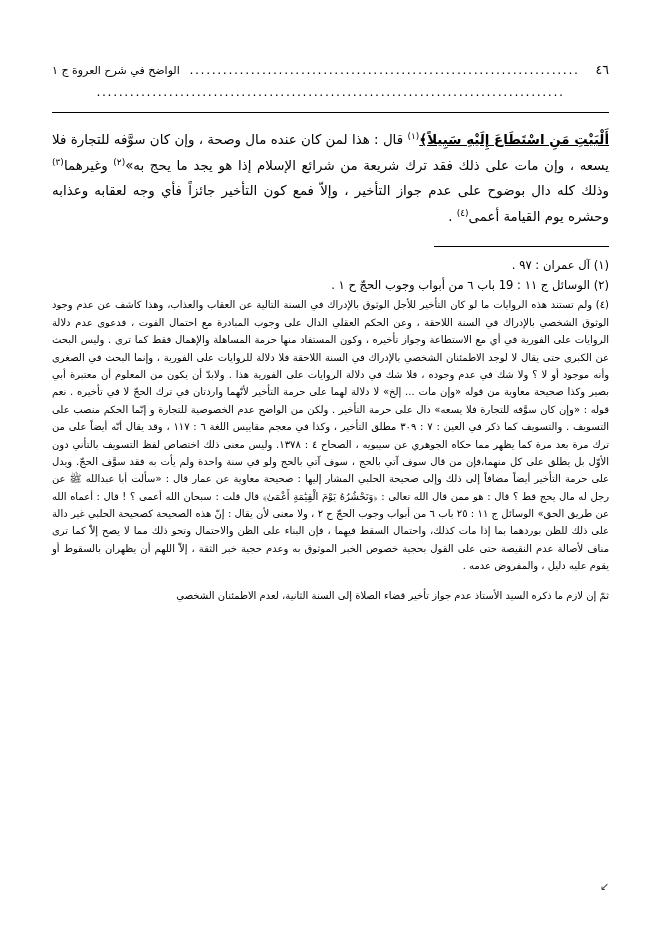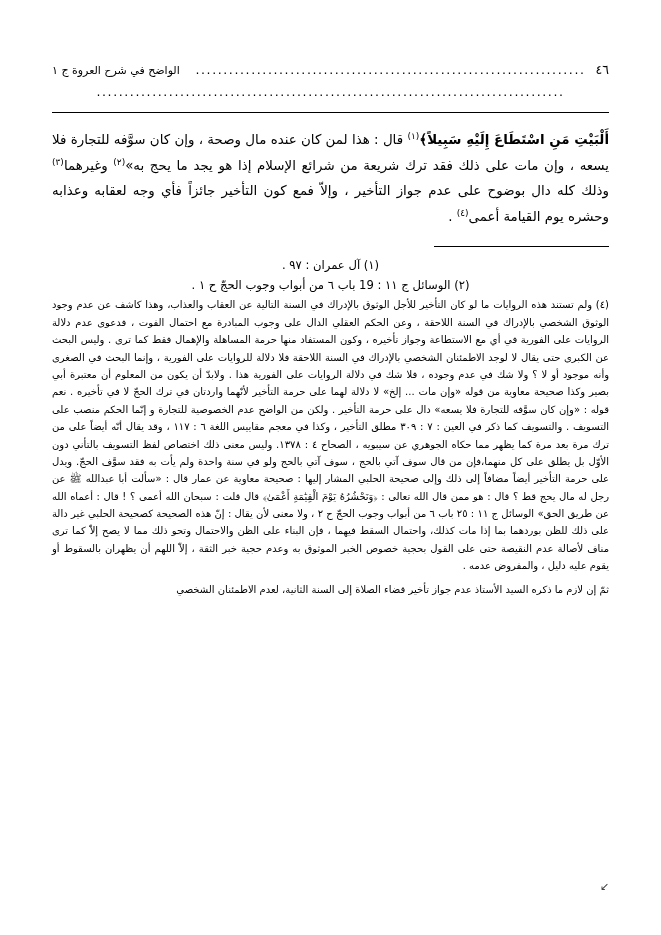--- a/index.html
+++ b/index.html
@@ -28,21 +28,21 @@
     display: flex;
     flex-direction: row;
     align-items: baseline;
     font-size: 12.5px;
     white-space: nowrap;
     overflow: hidden;
     letter-spacing: 0;
   }
   .header-page-num {
     font-size: 12.5px;
-    margin-left: 6px;
+    margin-left: 12px;
     flex: 0 0 auto;
   }
   .header-dots {
     flex: 1 1 auto;
     overflow: hidden;
     white-space: nowrap;
     font-size: 12.5px;
     letter-spacing: 1.6px;
     direction: ltr;
     text-align: right;
@@ -75,20 +75,21 @@
     font-size: 13.4px;
     line-height: 1.92;
     text-align: justify;
     text-justify: inter-word;
   }
   .body-text p {
     margin: 0 0 0 0;
   }
   .qur {
     font-weight: bold;
+    text-decoration: underline;
   }
   .sup {
     font-size: 9px;
     vertical-align: super;
   }
 
   
   .fn-sep {
     width: 175px;
     border: none;
@@ -107,28 +108,28 @@
   .footnotes {
     font-size: 11.6px;
     line-height: 1.66;
     text-align: justify;
   }
   .fn {
     margin: 0 0 1px 0;
     text-align: justify;
   }
   .fn-1, .fn-2 {
-    text-align: center;
+    text-align: right;
   }
   .fn-big {
     font-size: 10px;
     line-height: 1.74;
   }
   .fn-last {
-    margin-top: 6px;
+    margin-top: 12px;
   }
   .page-mark {
     position: absolute;
     bottom: 42px;
     right: 52px;
     font-size: 11px;
     color: #444;
   }
 </style>
 </head>

